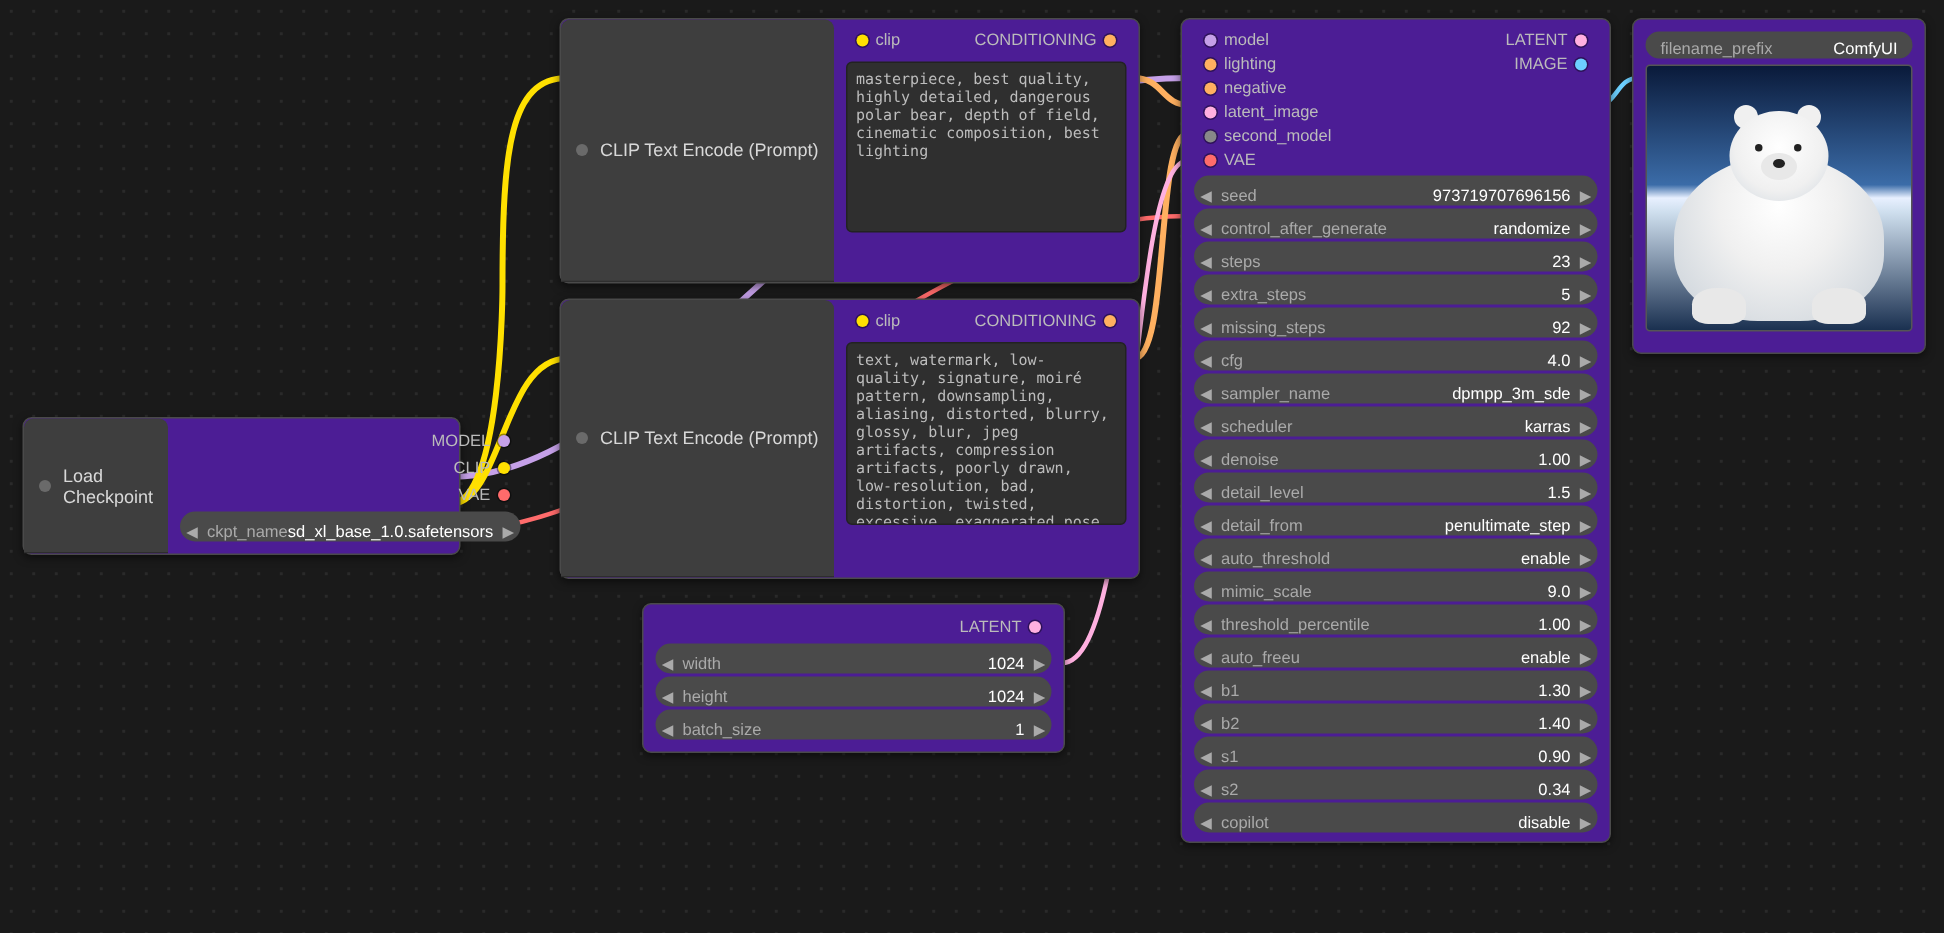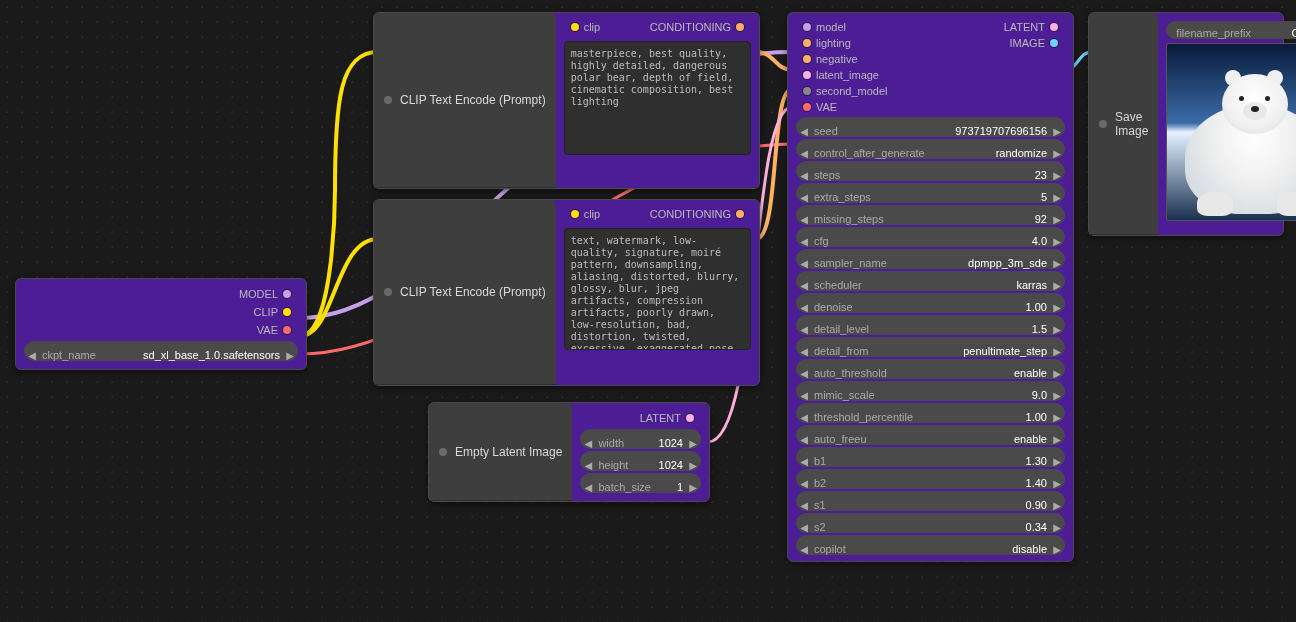--- a/index.html
+++ b/index.html
@@ -56,20 +56,24 @@
   <path d="M756 52 C 775 52, 775 70, 792 70" stroke="#ffb060" stroke-width="4" fill="none"></path>
 
   <path d="M756 239 C 780 239, 770 89, 792 89" stroke="#ffb060" stroke-width="4" fill="none"></path>
 
   <path d="M708 442 C 760 442, 750 107, 792 107" stroke="#ffb0e0" stroke-width="3" fill="none"></path>
 
   <path d="M1065 70 C 1078 70, 1078 52, 1092 52" stroke="#6dd0ff" stroke-width="3" fill="none"></path>
 </svg>
 
 <div class="node" style="left:15px;top:278px;width:290px">
+  <div class="node-header">
+    <span class="header-dot"></span>
+    <span>Load Checkpoint</span>
+  </div>
   <div class="node-body">
     <div class="slot-row right">
         <span class="slot-label">MODEL</span>
         <span class="dot model"></span>
       </div>
     <div class="slot-row right">
         <span class="slot-label">CLIP</span>
         <span class="dot clip"></span>
       </div>
     <div class="slot-row right">
@@ -120,24 +124,20 @@
       <div class="slot-row" style="padding:0">
           <span class="slot-label">CONDITIONING</span>
           <span class="dot cond"></span>
         </div>
     </div>
     <div class="textarea" style="height:108px">text, watermark, low-quality, signature, moiré pattern, downsampling, aliasing, distorted, blurry, glossy, blur, jpeg artifacts, compression artifacts, poorly drawn, low-resolution, bad, distortion, twisted, excessive, exaggerated pose, exaggerated limbs, grainy, symmetrical, duplicate, error, pattern, beginner, pixelated, fake, hyper, glitch, overexposed, high-contrast, bad-contrast</div>
   </div>
 </div>
 
 <div class="node" style="left:428px;top:402px;width:280px">
-  <div class="node-header">
-    <span class="header-dot"></span>
-    <span>Empty Latent Image</span>
-  </div>
   <div class="node-body">
     <div class="slot-row right">
         <span class="slot-label">LATENT</span>
         <span class="dot latent"></span>
       </div>
     <div class="widget">
         <span class="w-arrow">◀</span>
         <span class="w-name">width</span>
         <span class="w-spacer"></span>
         <span class="w-val">1024</span>
@@ -339,24 +339,20 @@
           <span class="w-name">copilot</span>
           <span class="w-spacer"></span>
           <span class="w-val">disable</span>
           <span class="w-arrow">▶</span>
         </div>
       </div>
   </div>
 </div>
 
 <div class="node" style="left:1088px;top:12px;width:194px">
-  <div class="node-header">
-    <span class="header-dot"></span>
-    <span>Save Image</span>
-  </div>
   <div class="node-body">
     <div class="widget" style="border-radius:10px;height:18px">
       <span class="w-name" style="padding-left:10px">filename_prefix</span>
       <span class="w-spacer"></span>
       <span class="w-val" style="padding-right:10px">ComfyUI</span>
     </div>
     <div class="thumb">
       <div class="bear-body"></div>
       <div class="bear-ear l"></div>
         <div class="bear-ear r"></div>

